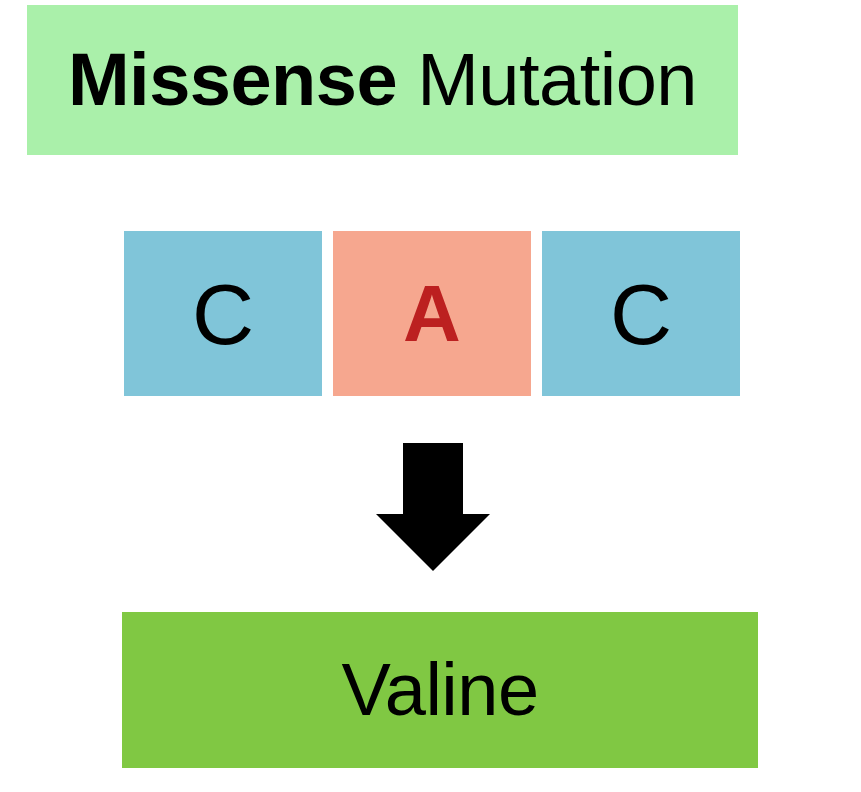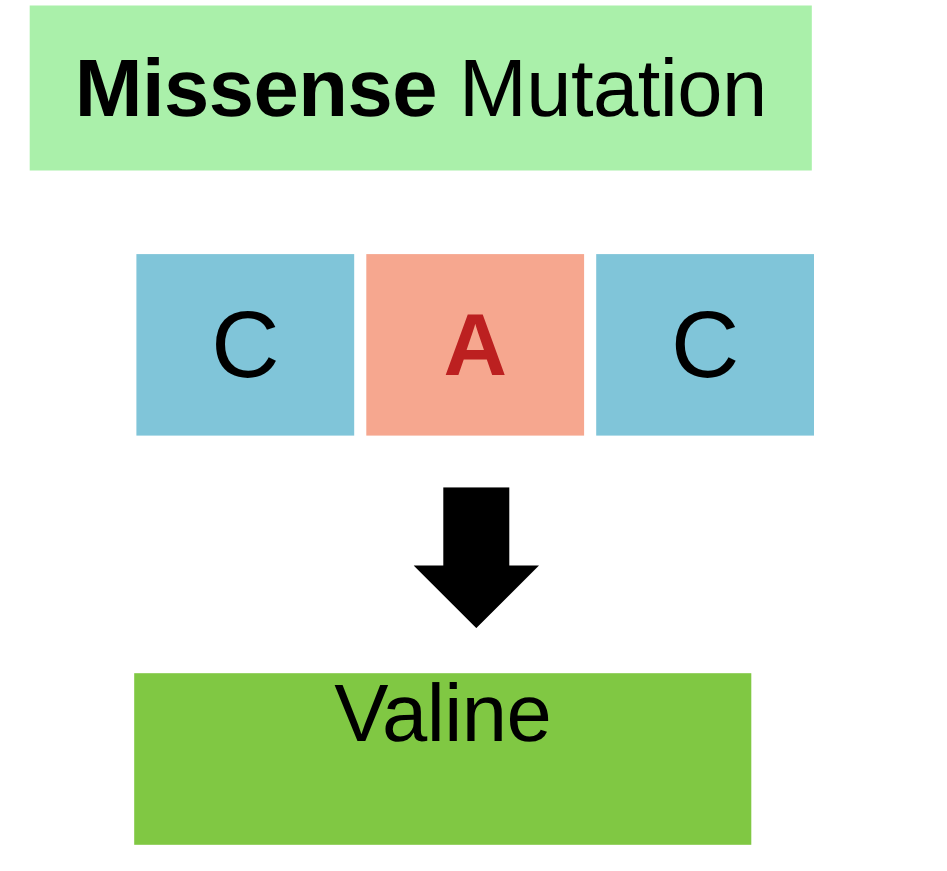--- a/index.html
+++ b/index.html
@@ -97,24 +97,25 @@
     display: block;
     width: 114px;
     height: 128px;
   }
 
   
   .result-box {
     position: absolute;
     left: 122px;
     top: 612px;
-    width: 561px;
+    width: 636px;
     height: 156px;
     background: #80c843;
     display: flex;
+    align-items: center;
     justify-content: center;
   }
   .result-label {
     font-family: "Liberation Sans", sans-serif;
     font-size: 74px;
     line-height: 1;
     color: #000000;
     font-weight: normal;
     letter-spacing: -0.5px;
   }

